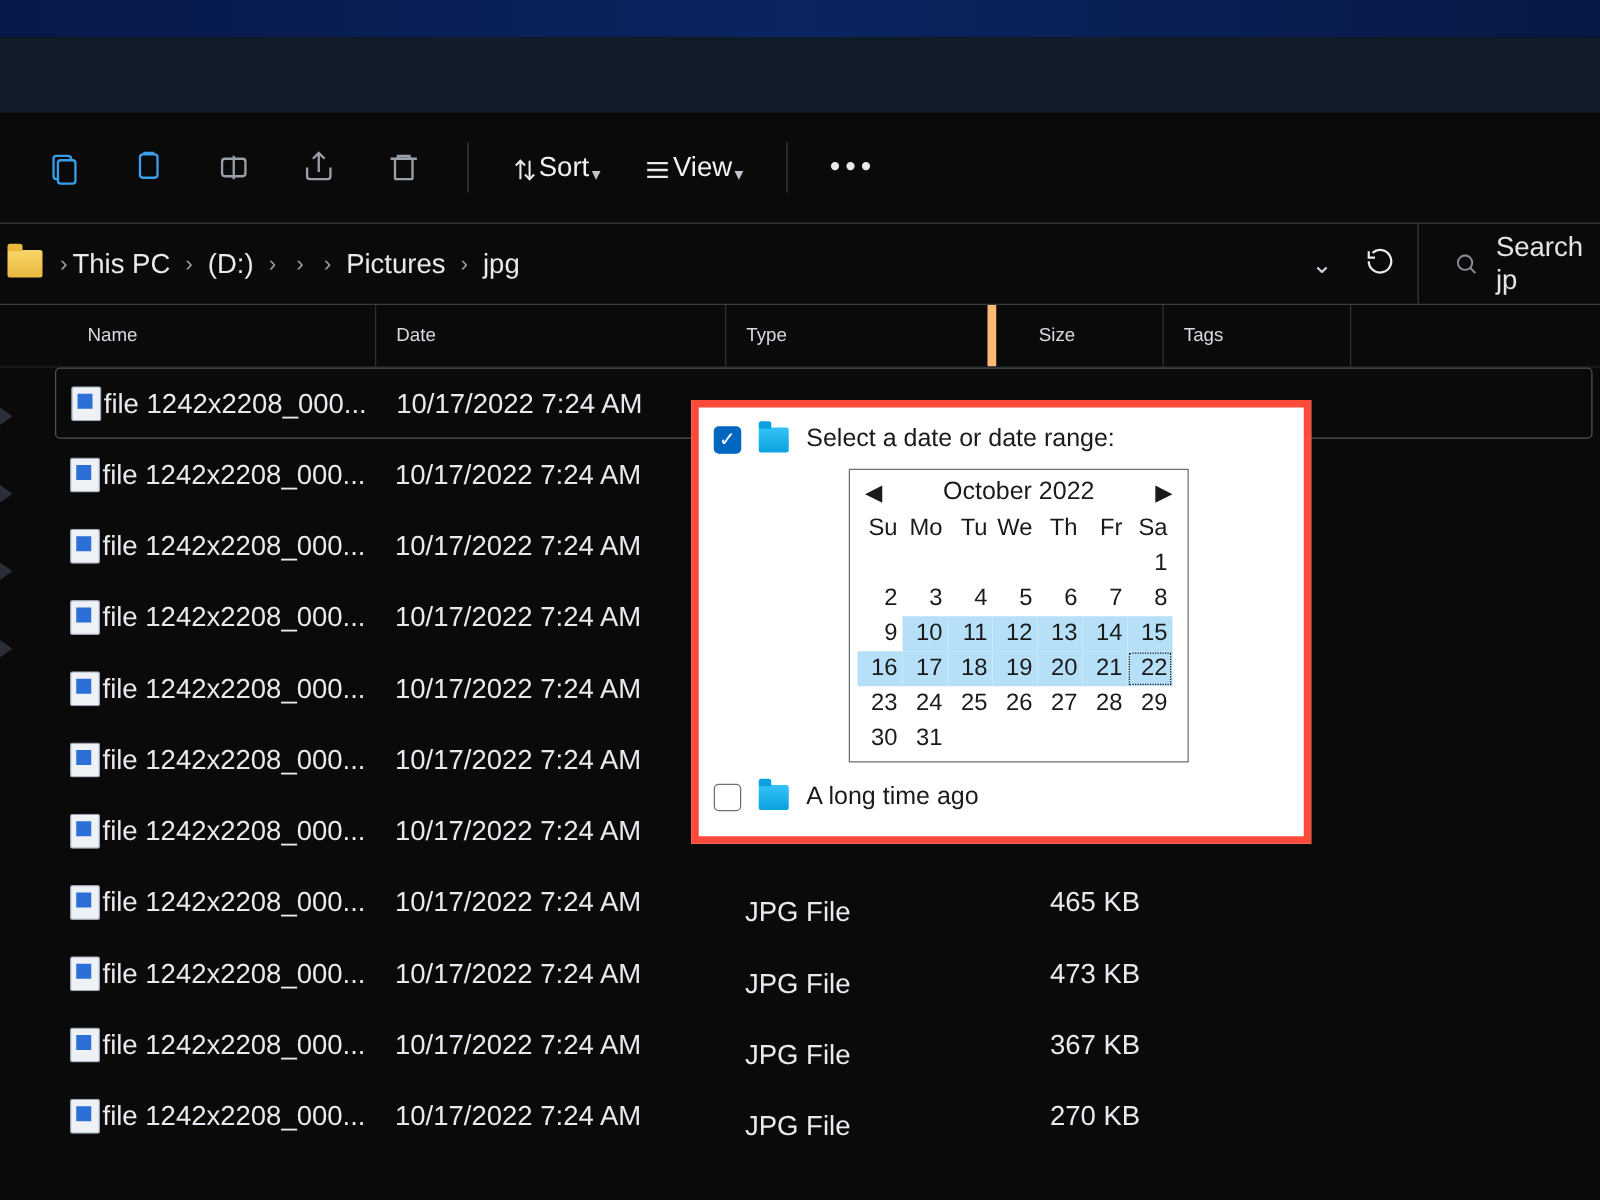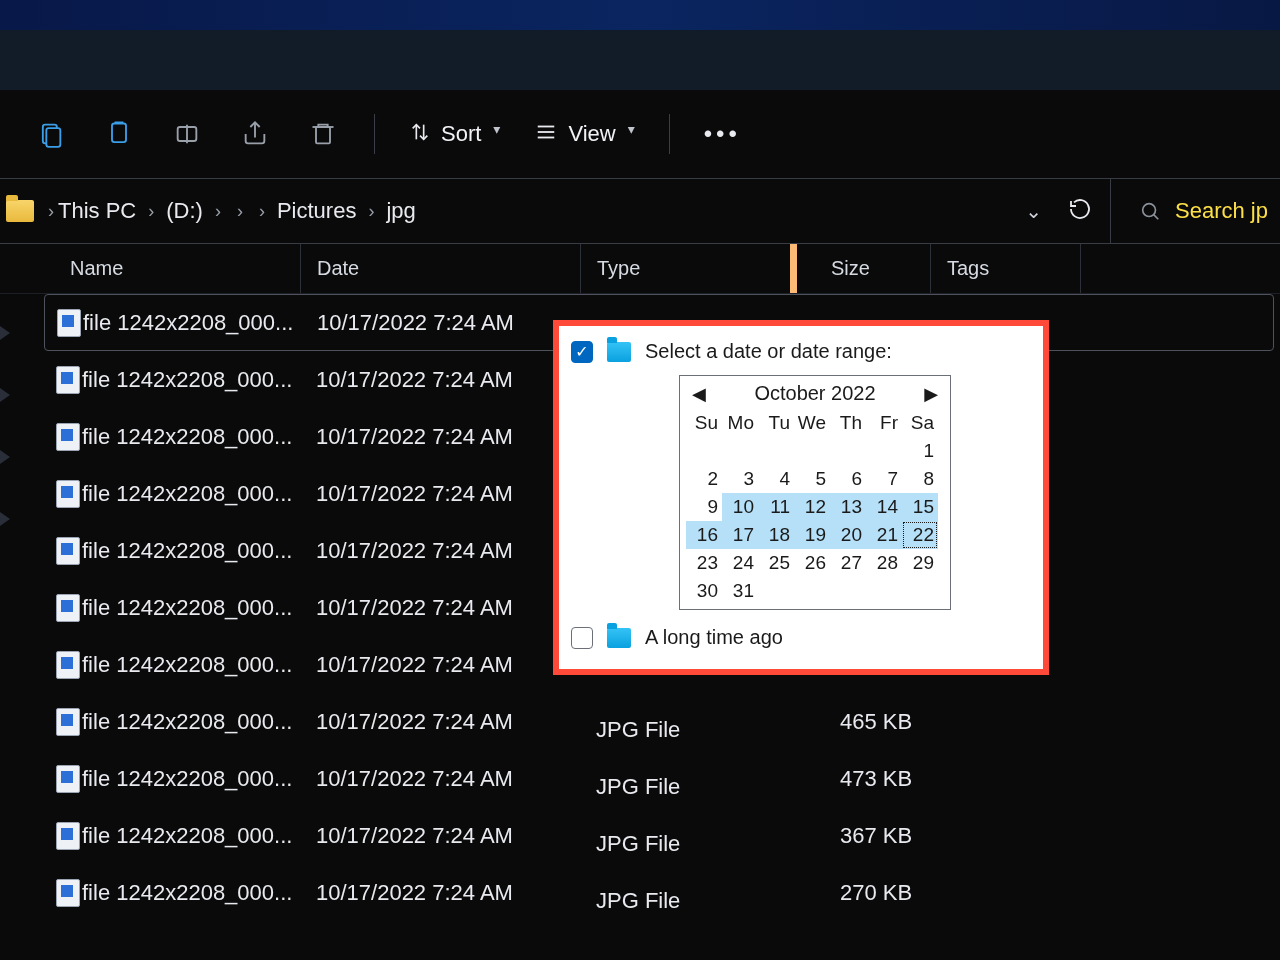--- a/index.html
+++ b/index.html
@@ -38,22 +38,21 @@
   }
   .tb-btn svg { display:block; }
   .tb-accent { color: #3a9ee8; }
   .tb-sep {
     width: 1px;
     height: 40px;
     background: #3a3e47;
   }
   .tb-text {
     display: flex;
-    align-items: flex-start;
-    gap: 10px;
+    align-items: flex-end;
     color: #f0f2f6;
     font-size: 22px;
     cursor: pointer;
   }
   .chev-sm {
     font-size: 14px;
     color: #c0c4cc;
     margin-left: 2px;
   }
   .hr { height: 1px; background: #383c45; }
@@ -91,27 +90,27 @@
     gap: 26px;
     padding-right: 18px;
   }
   .search-box {
     display: flex;
     align-items: center;
     gap: 14px;
     border-left: 1px solid #383c45;
     padding-left: 28px;
     height: 64px;
-    width: 170px;
-    color: #fde047;
+    width: 146px;
+    color: #e5e5e5;
     font-size: 22px;
   }
   .headers {
     display: flex;
-    font-size: 20px;
+    font-size: 15px;
     color: #d6dae2;
     border-bottom: 1px solid #1c1f26;
     height: 50px;
     align-items: center;
   }
   .col-name { width: 300px; padding-left: 70px; }
   .col-date { width: 280px; border-left: 1px solid #2c3038; padding-left: 16px; height:100%; display:flex; align-items:center;}
   .col-type { width: 210px; border-left: 1px solid #2c3038; padding-left: 16px; height:100%; display:flex; align-items:center;text-align:right;}
   .col-size { width: 140px; border-left: 7px solid #fdba74; padding-left: 34px; height:100%; display:flex; align-items:center;}
   .col-tags { width: 150px; border-left: 1px solid #2c3038; padding-left: 16px; height:100%; display:flex; align-items:center;}

